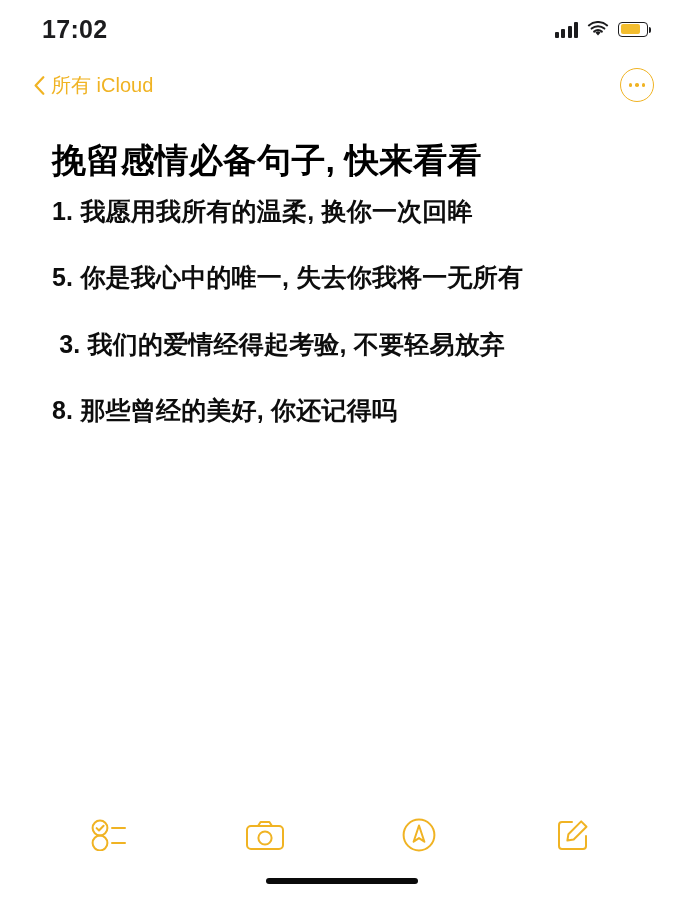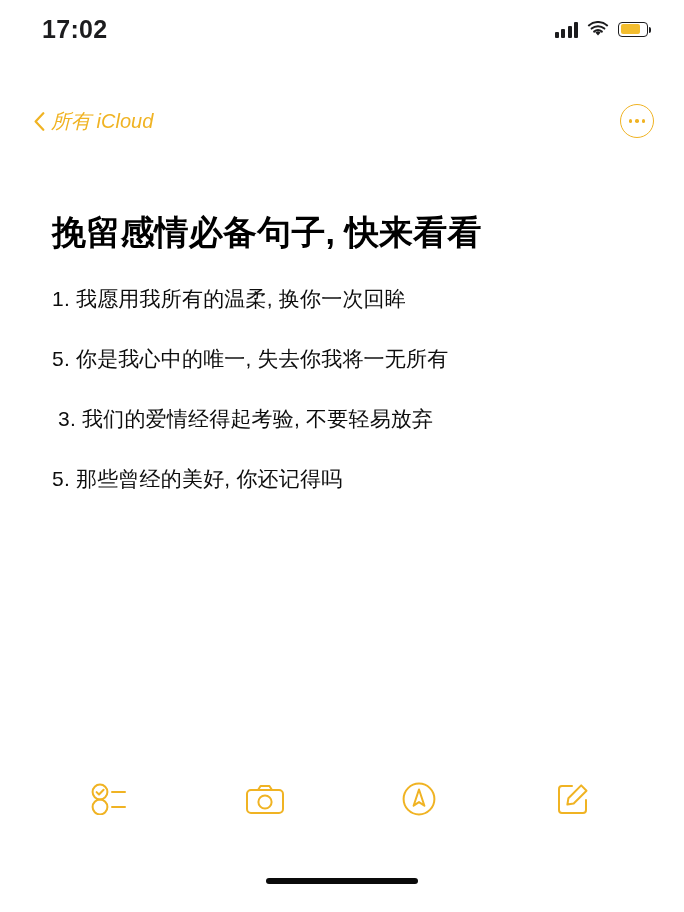--- a/index.html
+++ b/index.html
@@ -10,21 +10,20 @@
     font-family: "Liberation Sans", sans-serif;
     overflow: hidden;
   }
   .phone {
     position: relative;
     width: 684px;
     height: 912px;
     background: #ffffff;
     display: flex;
     flex-direction: column;
-    gap: 36px;
   }
 
   
   .status-bar {
     height: 58px;
     flex: 0 0 58px;
     display: flex;
     align-items: center;
     justify-content: space-between;
     padding: 0 36px 0 42px;
@@ -84,21 +83,20 @@
   }
 
   
   .nav-bar {
     height: 54px;
     flex: 0 0 54px;
     display: flex;
     align-items: center;
     justify-content: space-between;
     padding: 0 30px 0 34px;
-    font-style: italic;
   }
   .nav-back {
     display: flex;
     align-items: center;
     gap: 6px;
     color: #f0b323;
     font-size: 20px;
     cursor: pointer;
   }
   .chev {
@@ -129,29 +127,30 @@
     flex: 1 1 auto;
     padding: 26px 48px 0 52px;
     overflow: hidden;
   }
   .note-title {
     font-size: 34px;
     font-weight: bold;
     line-height: 1.32;
     color: #000000;
     letter-spacing: 0.2px;
-    margin-bottom: 27px;
+    margin-bottom: 8px;
   }
   .note-line {
-    font-size: 21px;
+    font-size: 25px;
     line-height: 1.62;
     color: #0d0d0d;
     margin-bottom: 26px;
     white-space: pre-wrap;
     letter-spacing: 0.2px;
+    font-weight: bold;
   }
 
   
   .toolbar {
     flex: 0 0 86px;
     display: flex;
     align-items: center;
     justify-content: space-around;
     padding: 0 34px;
     color: #f0b323;
@@ -215,21 +214,21 @@
         <i></i>
         <i></i>
     </div>
   </div>
 
   <div class="note-body">
     <div class="note-title">挽留感情必备句子, 快来看看</div>
     <div class="note-line">1. 我愿用我所有的温柔, 换你一次回眸</div>
     <div class="note-line">5. 你是我心中的唯一, 失去你我将一无所有</div>
     <div class="note-line"> 3. 我们的爱情经得起考验, 不要轻易放弃</div>
-    <div class="note-line">5. 那些曾经的美好, 你还记得吗</div>
+    <div class="note-line">8. 那些曾经的美好, 你还记得吗</div>
   </div>
 
   <div class="toolbar">
     <div class="tool-btn">
       <svg width="40" height="32" viewBox="0 0 40 32">
         <circle cx="9" cy="9" r="7.4" fill="none" stroke="#f0b323" stroke-width="2"></circle>
         <path d="M5.6 9.1l2.4 2.4 4.6-4.8" fill="none" stroke="#f0b323" stroke-width="2" stroke-linecap="round" stroke-linejoin="round"></path>
         <circle cx="9" cy="24" r="7.4" fill="none" stroke="#f0b323" stroke-width="2"></circle>
         <line x1="21" y1="9" x2="34" y2="9" stroke="#f0b323" stroke-width="2" stroke-linecap="round"></line>
         <line x1="21" y1="24" x2="34" y2="24" stroke="#f0b323" stroke-width="2" stroke-linecap="round"></line>

